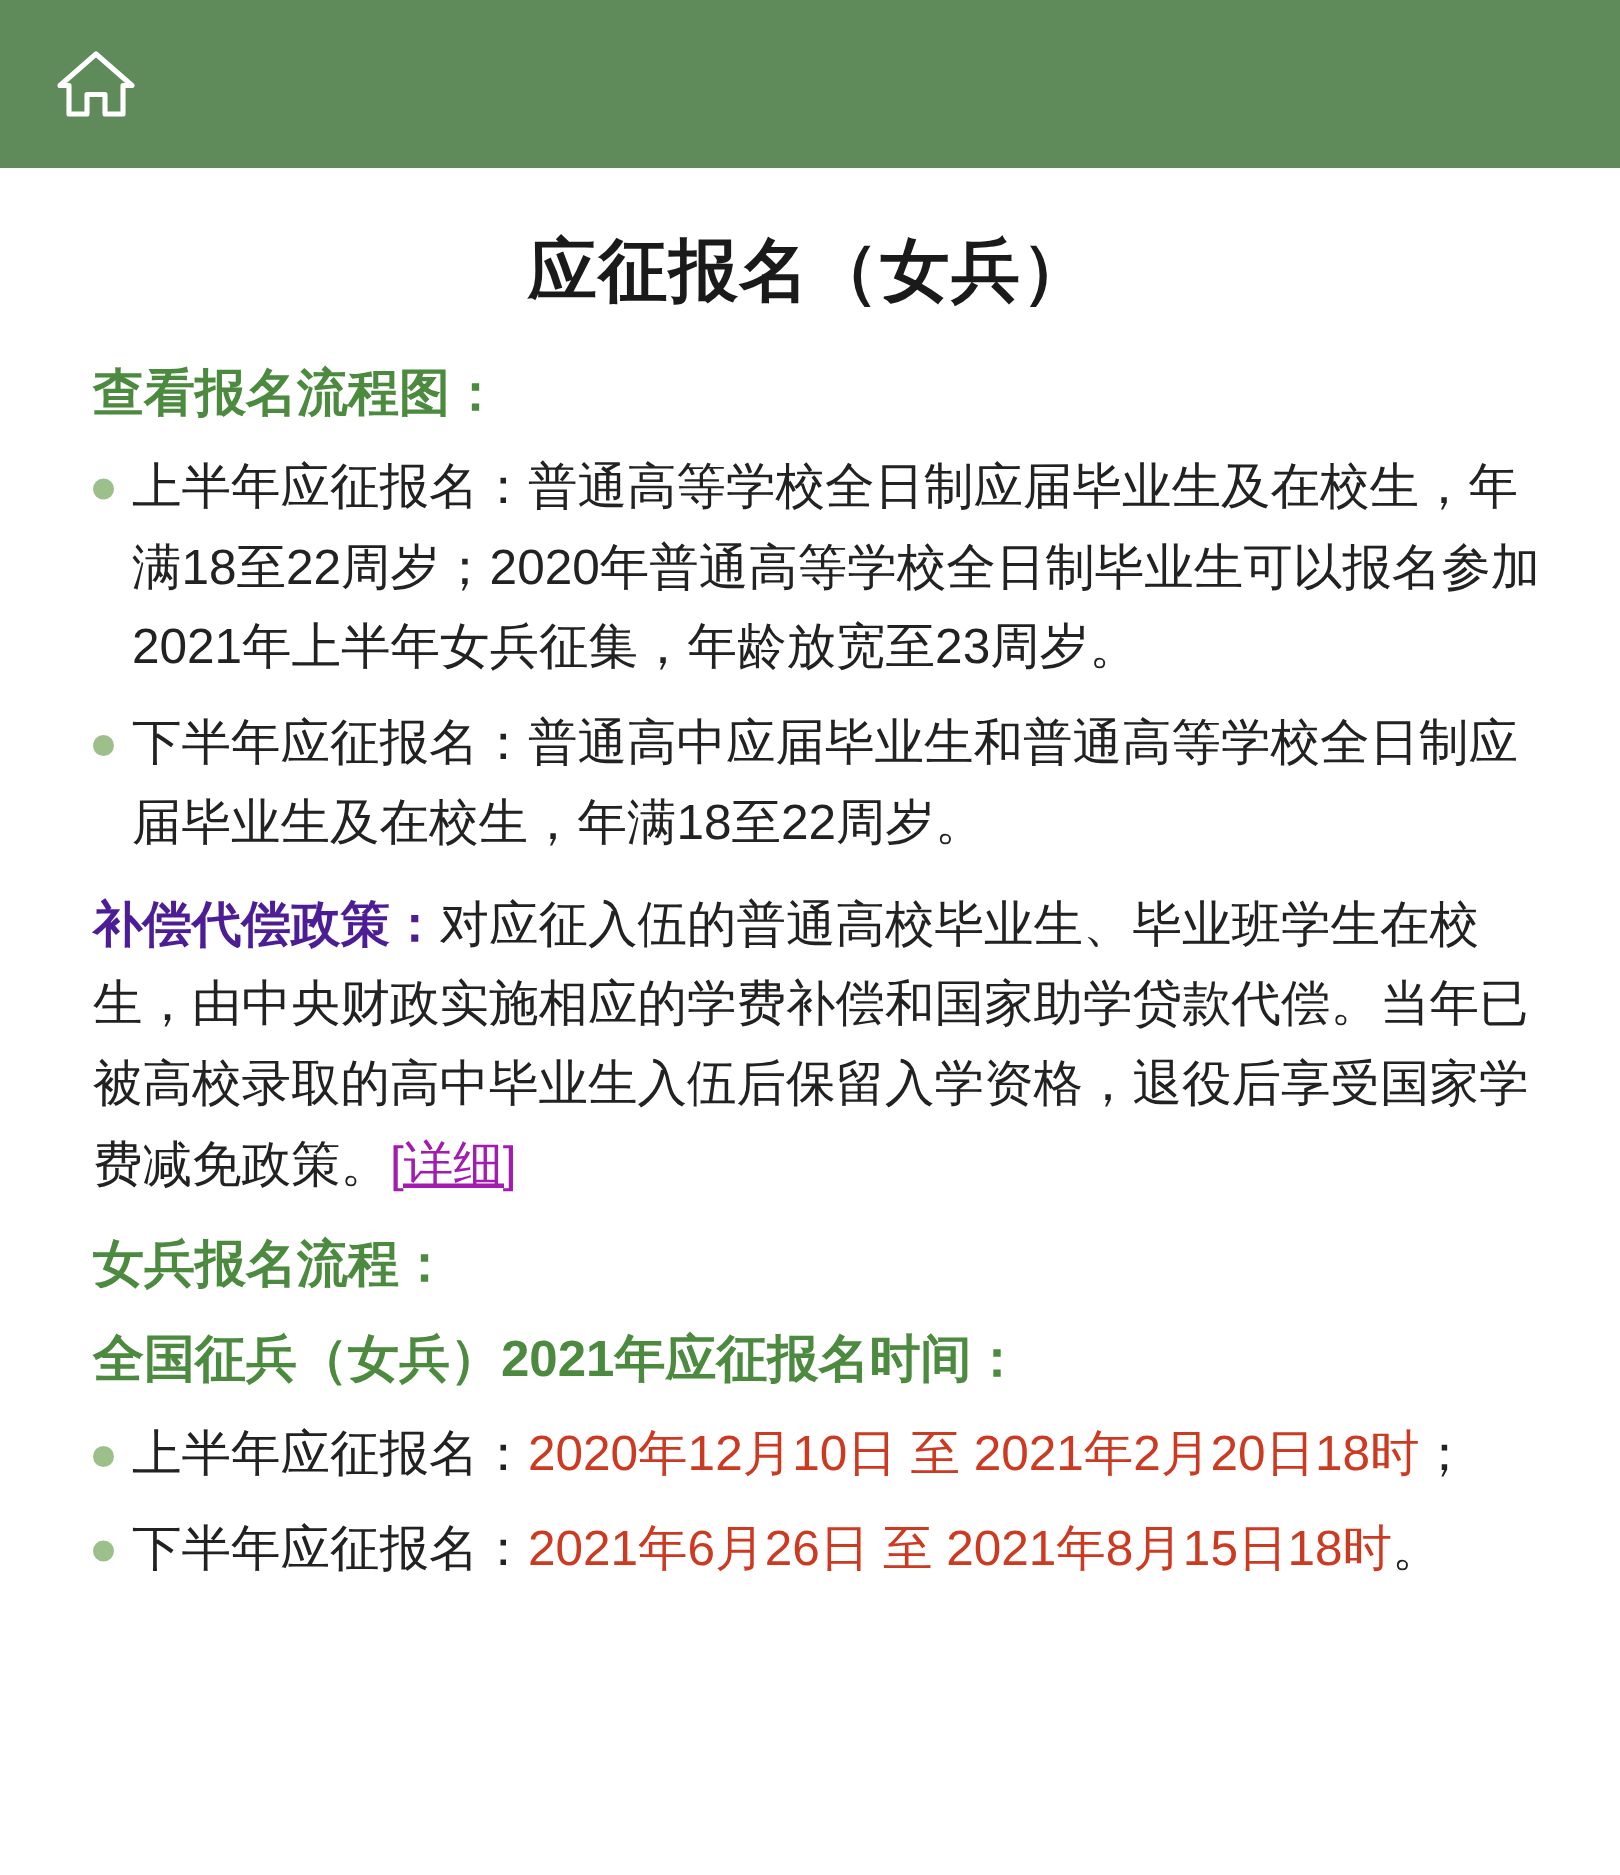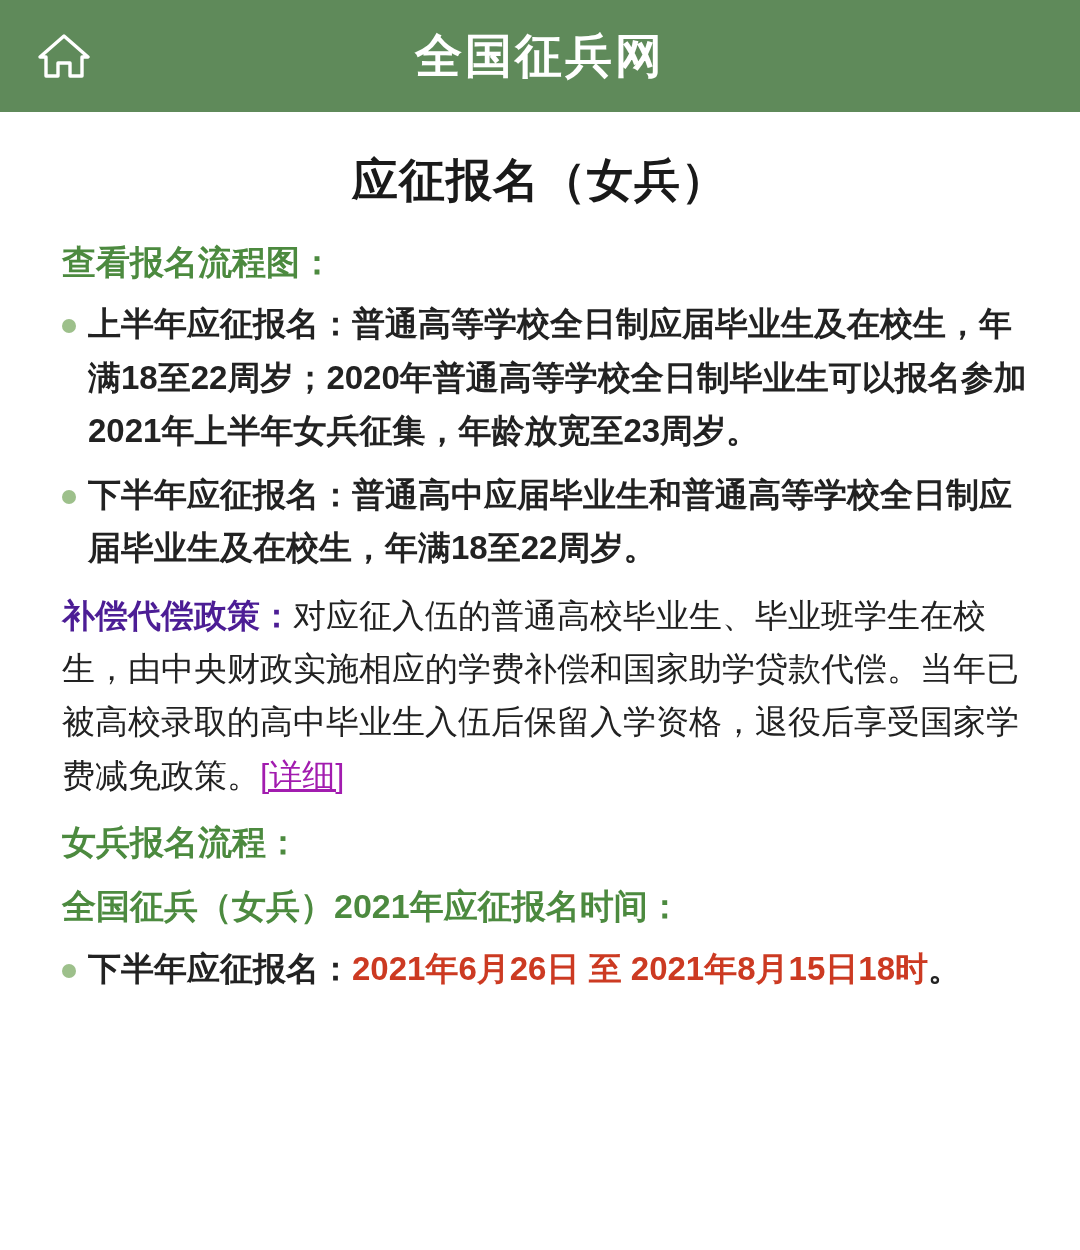--- a/index.html
+++ b/index.html
@@ -77,21 +77,20 @@
     border-radius: 50%;
     background: #9dc08b;
     margin-top: 22px;
     margin-right: 12px;
   }
   .bullet-text {
     font-size: 33px;
     line-height: 1.62;
     color: #222222;
     flex: 1 1 auto;
-    font-weight: bold;
   }
 
   .para {
     font-size: 33px;
     line-height: 1.62;
     color: #222222;
     margin: 14px 0 14px 10px;
   }
   .para .lead {
     color: #4c1d95;
@@ -125,21 +124,20 @@
 </style>
 </head>
 <body>
 
 <div class="topbar">
   <span class="home-icon">
     <svg width="52" height="48" viewBox="0 0 52 48" aria-hidden="true">
       <path d="M26 4 L50 25 L44 25 L44 44 L32 44 L32 31 L20 31 L20 44 L8 44 L8 25 L2 25 Z" fill="none" stroke="#ffffff" stroke-width="3.4" stroke-linejoin="round"></path>
     </svg>
   </span>
-  <div class="topbar-title">全国征兵网</div>
 </div>
 
 <div class="content">
 
   <h1 class="page-title">应征报名（女兵）</h1>
 
   <div class="section-head">查看报名流程图：</div>
 
   <div class="bullet-item">
     <span class="bullet-dot"></span>
@@ -154,19 +152,23 @@
   <div class="para">
     <span class="lead">补偿代偿政策：</span><span>对应征入伍的普通高校毕业生、毕业班学生在校生，由中央财政实施相应的学费补偿和国家助学贷款代偿。当年已被高校录取的高中毕业生入伍后保留入学资格，退役后享受国家学费减免政策。</span><span class="link">[详细]</span>
   </div>
 
   <div class="flow-row">
     <span class="inline-head">女兵报名流程：</span>
   </div>
 
   <div class="section-head">全国征兵（女兵）2021年应征报名时间：</div>
 
+  <div class="bullet-item">
+    <span class="bullet-dot"></span>
+    <span class="bullet-text"><span>上半年应征报名：</span><span class="date">2020年12月10日 至 2021年2月20日18时</span><span>；</span></span>
+  </div>
 
   <div class="bullet-item">
     <span class="bullet-dot"></span>
     <span class="bullet-text"><span>下半年应征报名：</span><span class="date">2021年6月26日 至 2021年8月15日18时</span><span>。</span></span>
   </div>
 
 </div>
 
 </body></html>

